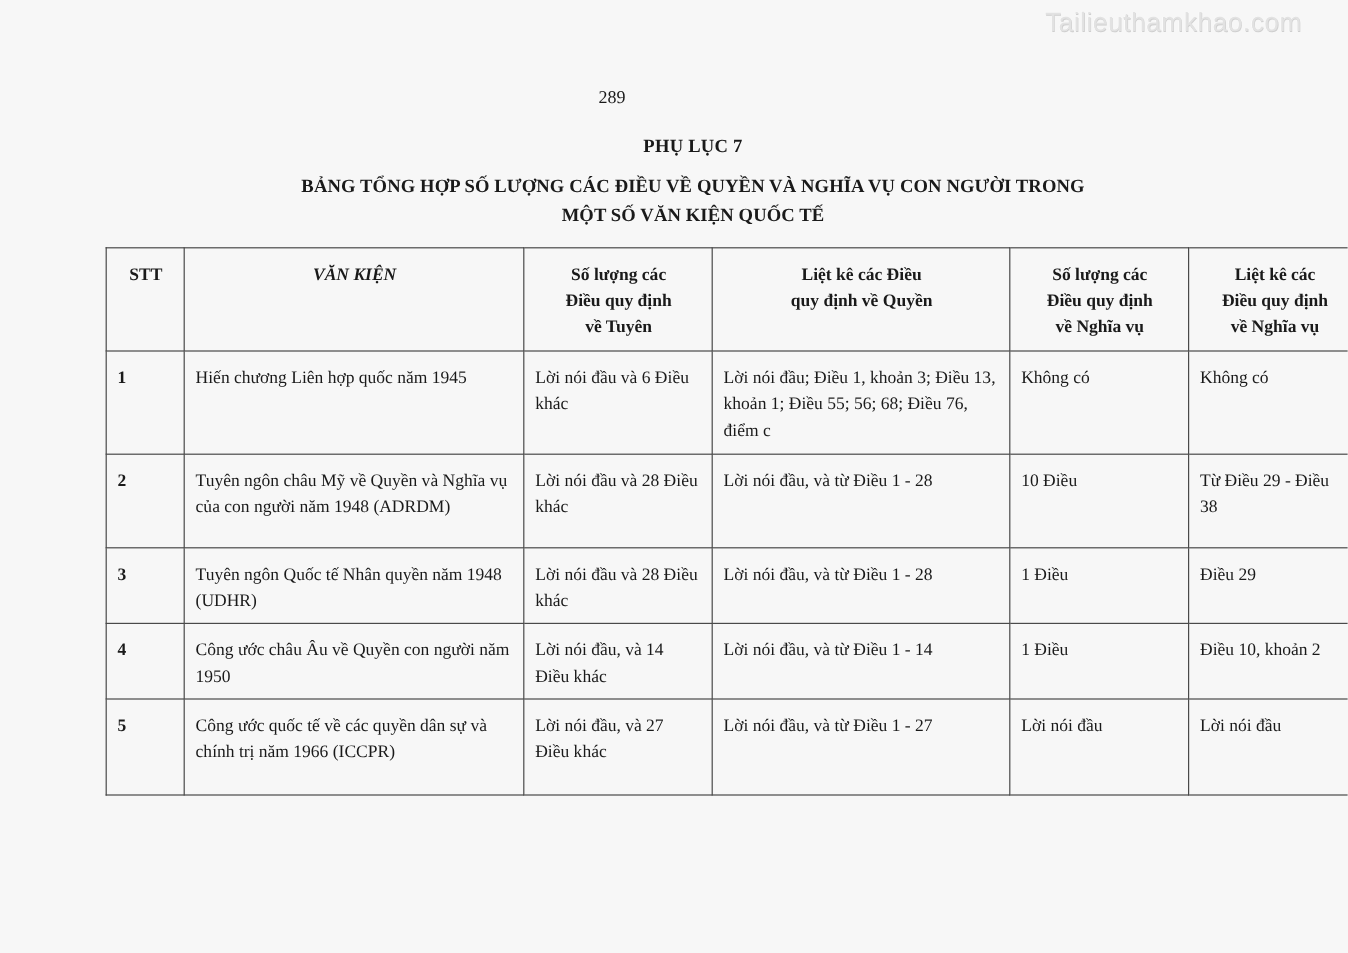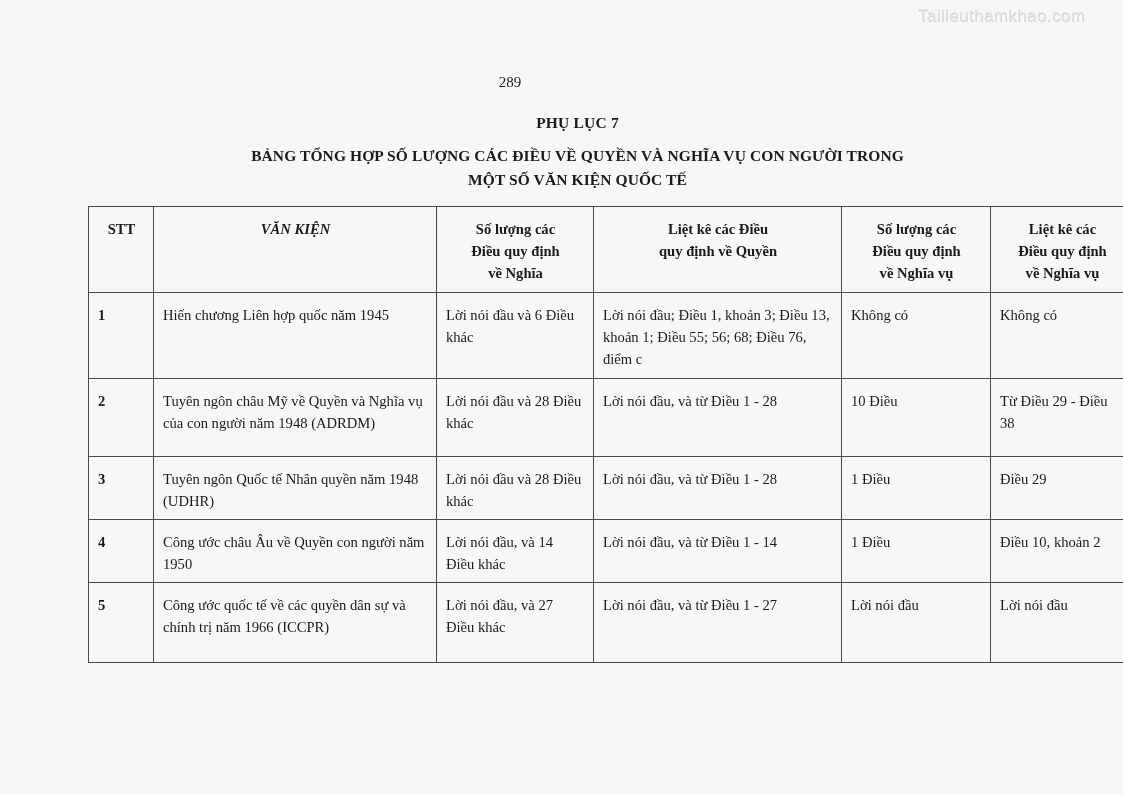--- a/index.html
+++ b/index.html
@@ -19,21 +19,21 @@
   .page {
     position: relative;
     width: 1123px;
     height: 794px;
   }
   .watermark {
     position: absolute;
     top: 6px;
     right: 38px;
     font-family: "Liberation Sans", "DejaVu Sans", sans-serif;
-    font-size: 17px;
+    font-size: 22px;
     letter-spacing: 0.4px;
     color: #e2e2e2;
     text-shadow: 0.5px 0.5px 0 #cfcfcf, -0.4px -0.4px 0 #ffffff;
     white-space: nowrap;
     user-select: none;
   }
   .page-number {
     position: absolute;
     top: 74px;
     left: 0;
@@ -130,21 +130,21 @@
       <tr class="hdr-row">
         <th class="col-stt">
           <div>STT</div>
         </th>
         <th class="col-vk">
           <div>VĂN KIỆN</div>
         </th>
         <th class="col-slq">
           <div>Số lượng các</div>
           <div>Điều quy định</div>
-          <div>về Nghĩa</div>
+          <div>về Tuyên</div>
         </th>
         <th class="col-lkq">
           <div>Liệt kê các Điều</div>
           <div>quy định về Quyền</div>
         </th>
         <th class="col-slnv">
           <div>Số lượng các</div>
           <div>Điều quy định</div>
           <div>về Nghĩa vụ</div>
         </th>

